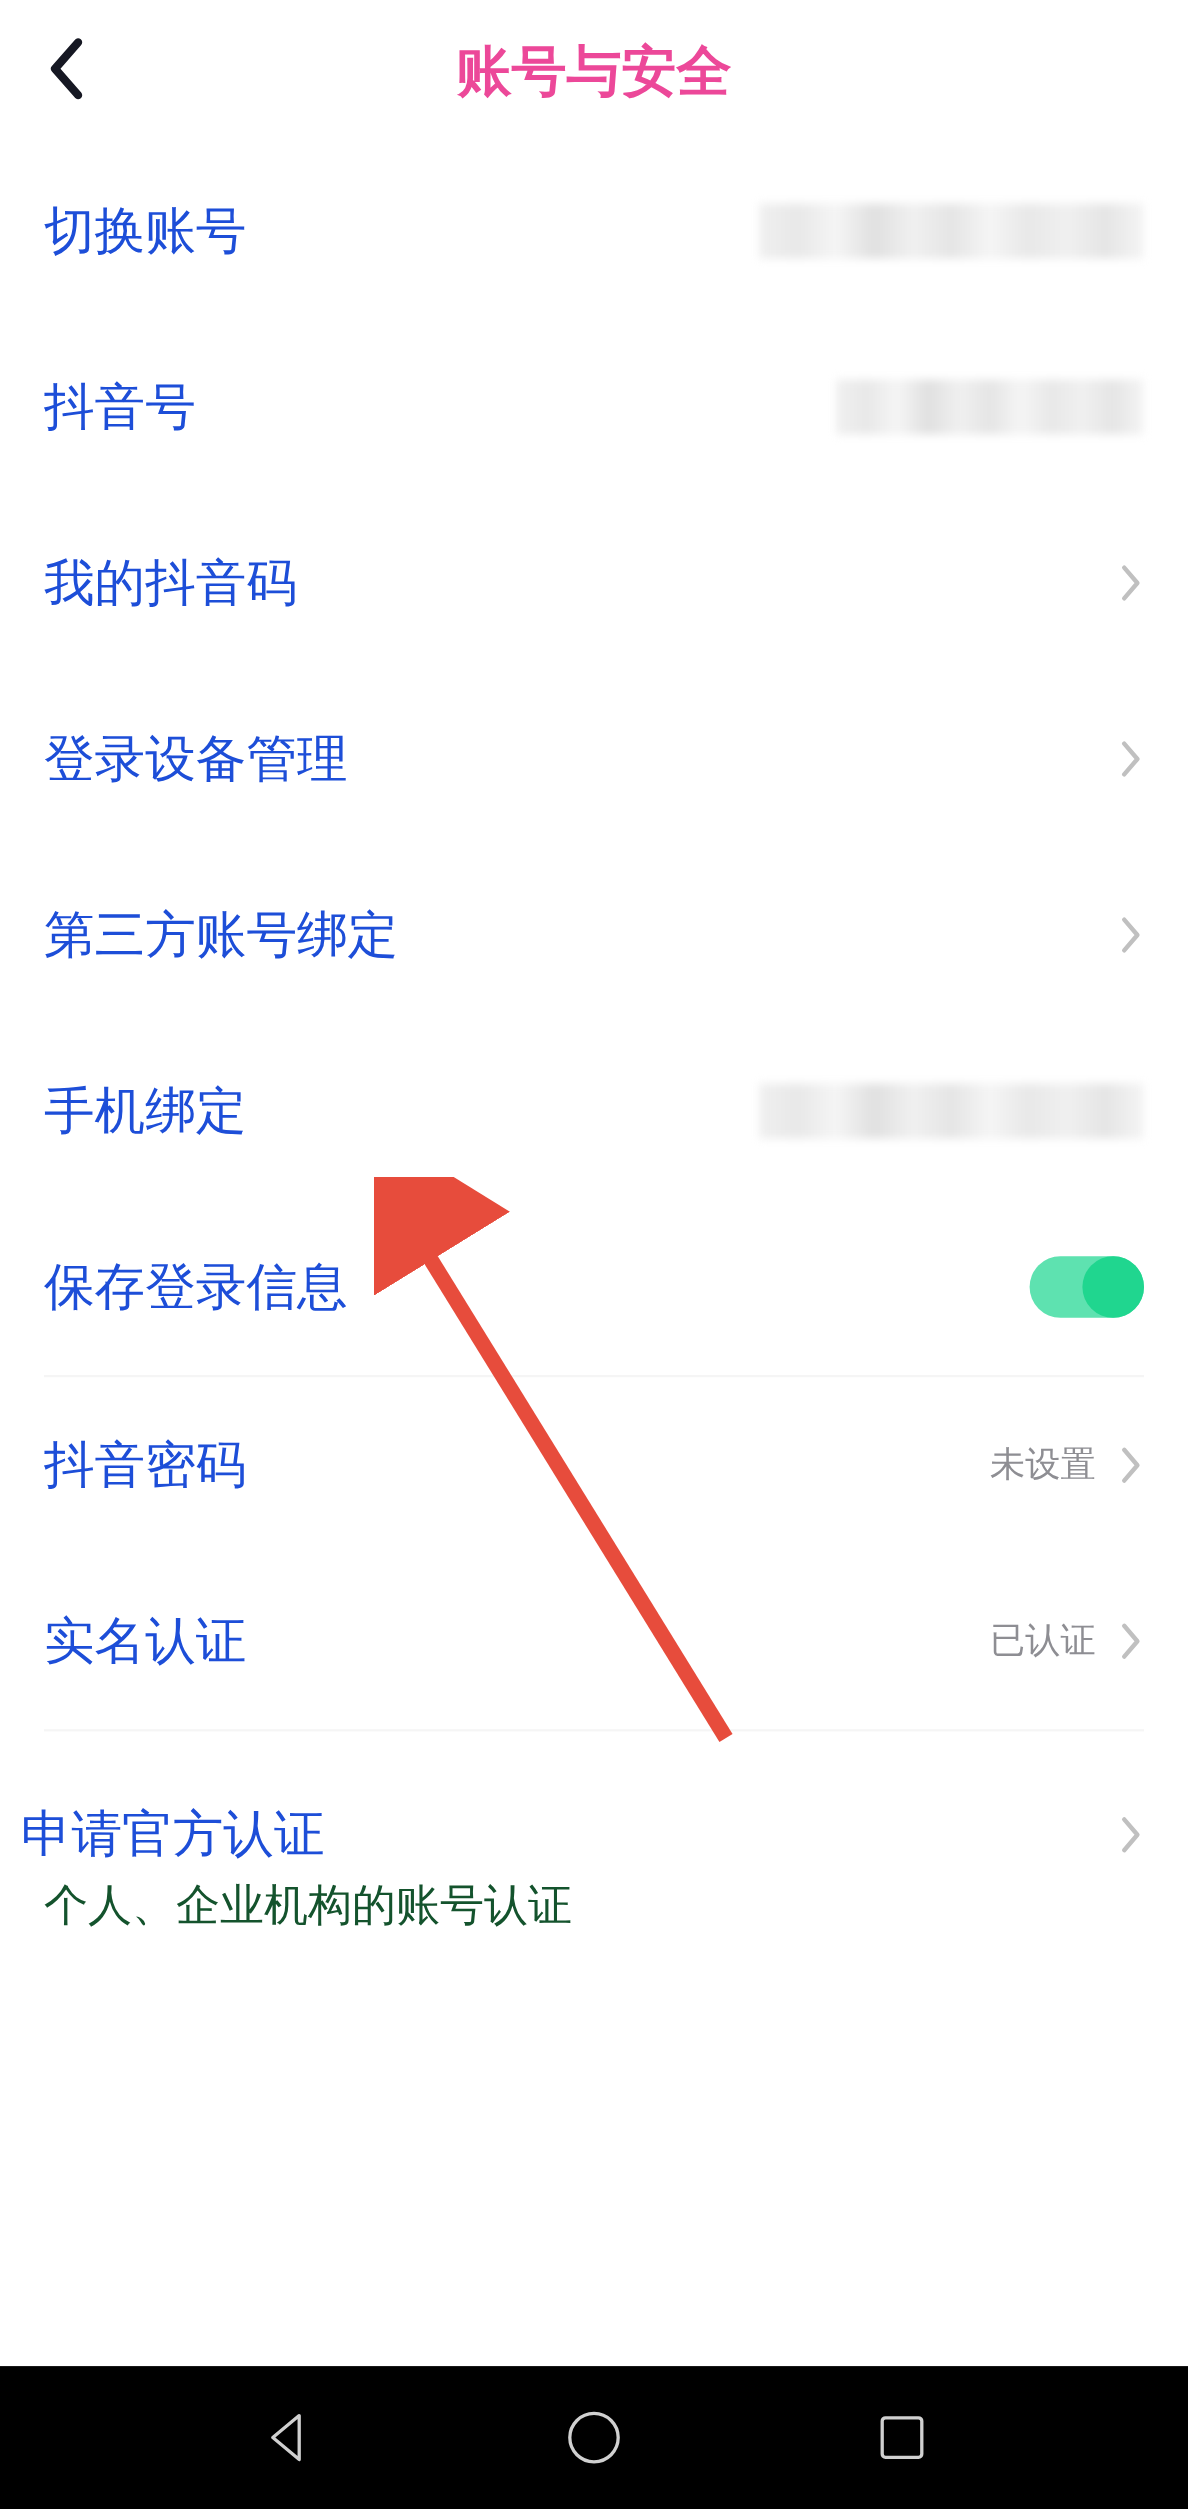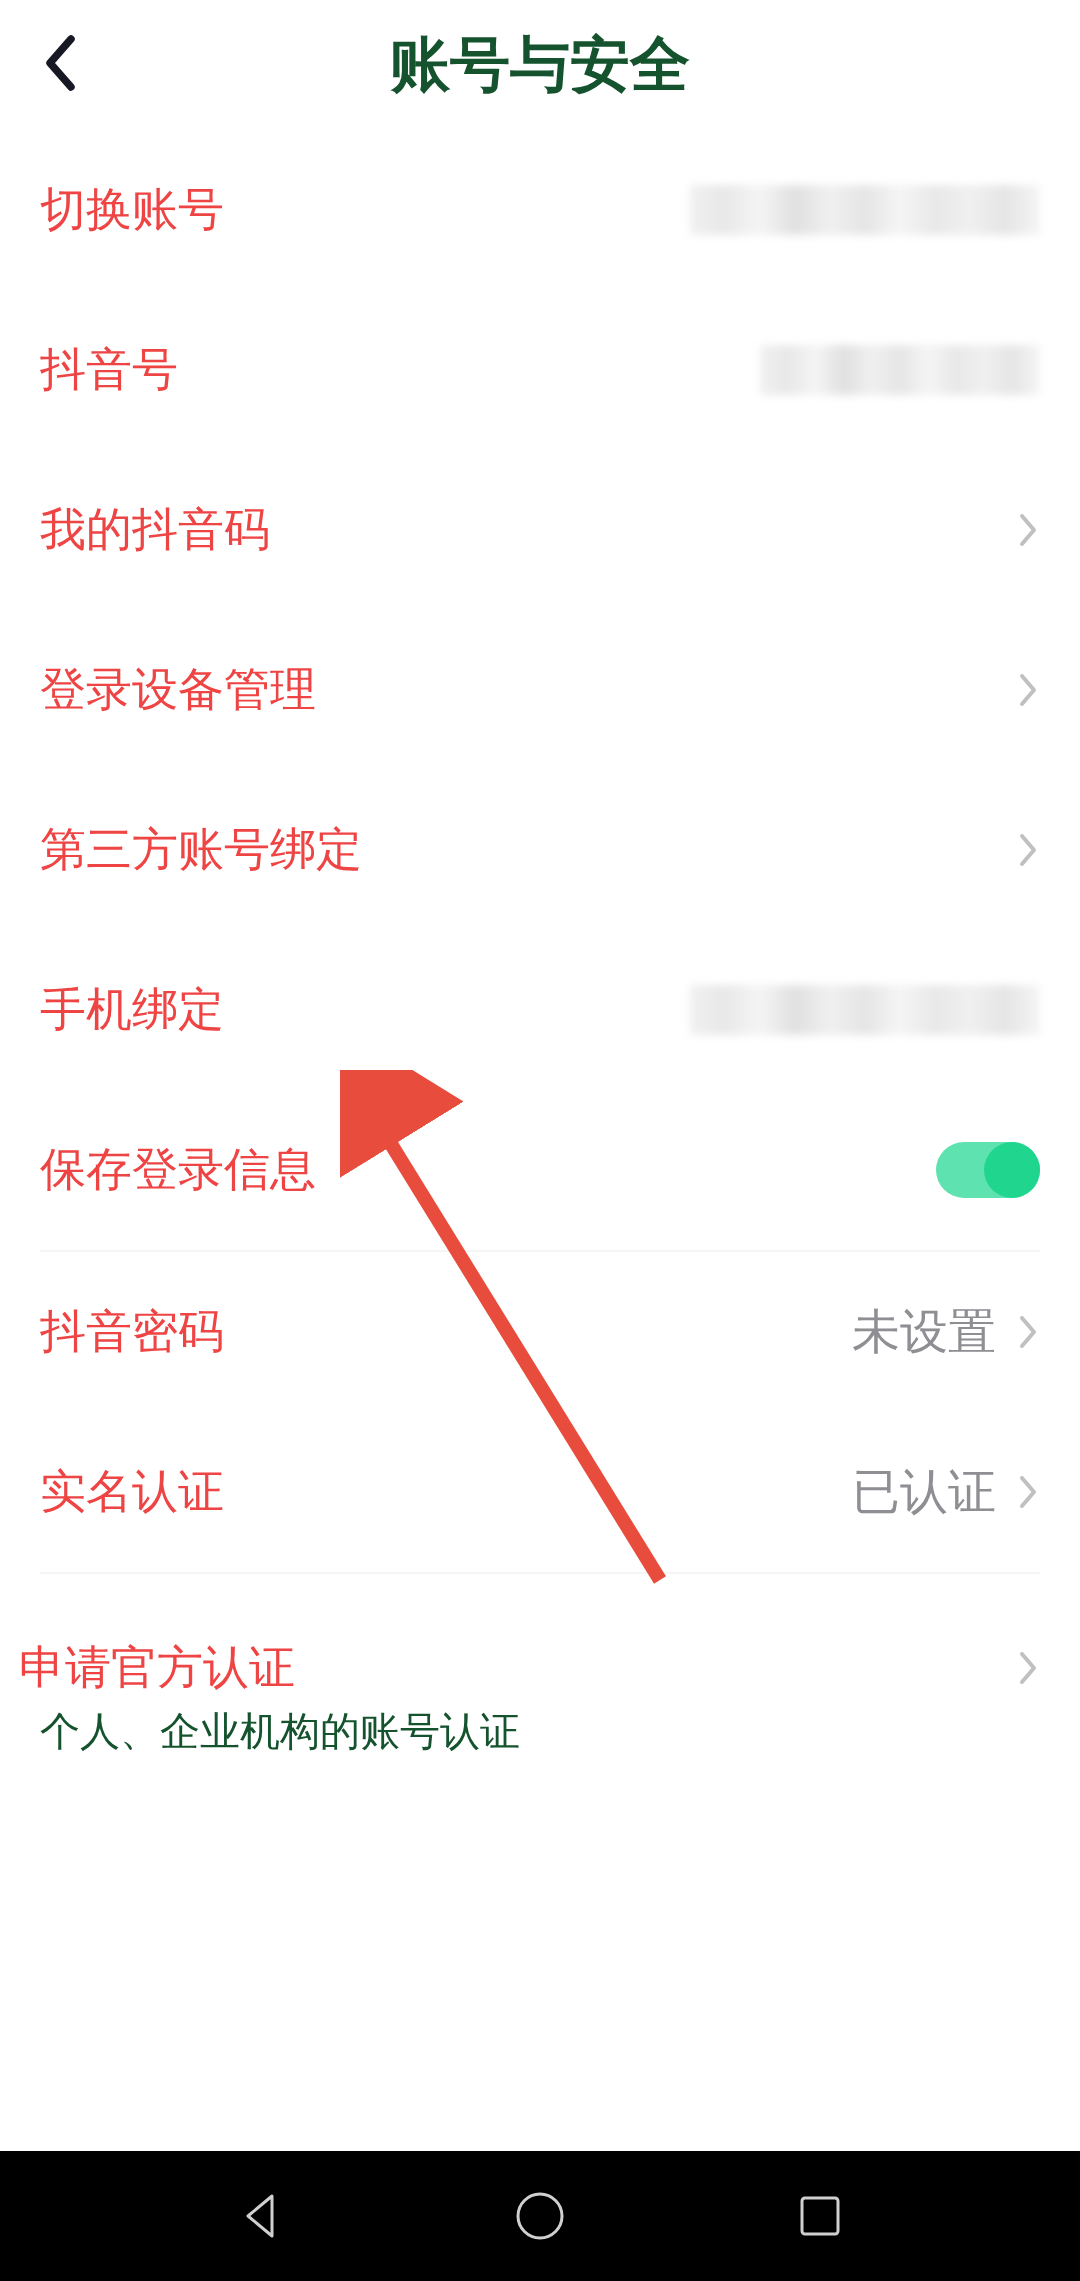--- a/index.html
+++ b/index.html
@@ -33,46 +33,46 @@
       transform: translateY(-50%);
       cursor: pointer;
     }
     
     .back-btn svg {
       width: 38px;
       height: 60px;
     }
     
     .header-title {
-      font-size: 60px;
+      font-size: 50px;
       font-weight: 600;
-      color: #14532d;
+      color: #ec4899;
     }
     
     .content {
       padding: 0;
     }
     
     .list-item {
       display: flex;
       align-items: center;
       justify-content: space-between;
       padding: 48px 40px;
       min-height: 160px;
       cursor: pointer;
     }
     
     .list-item-label {
       font-size: 46px;
-      color: #ef4444;
+      color: #1d4ed8;
       font-weight: 400;
     }
     
     .list-item-value {
-      font-size: 48px;
+      font-size: 32px;
       color: #8e8e93;
       margin-right: 20px;
     }
     
     .list-item-right {
       display: flex;
       align-items: center;
     }
     
     .chevron-icon {

